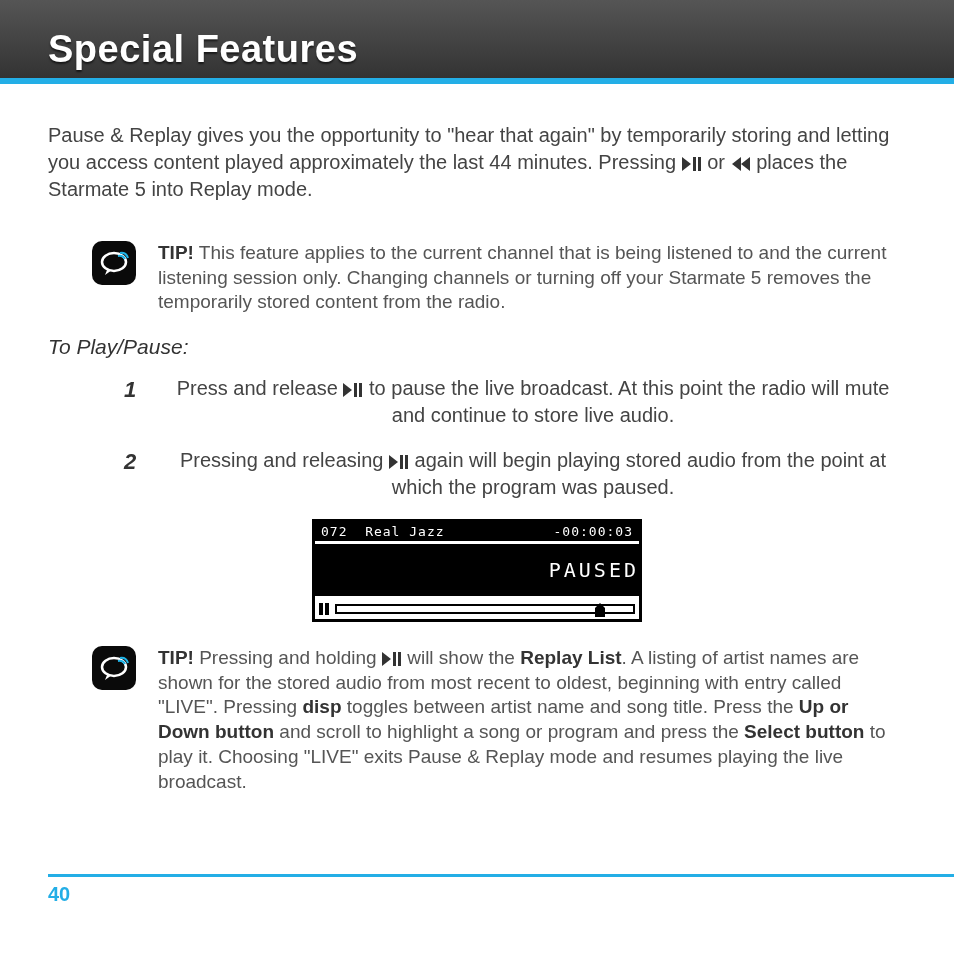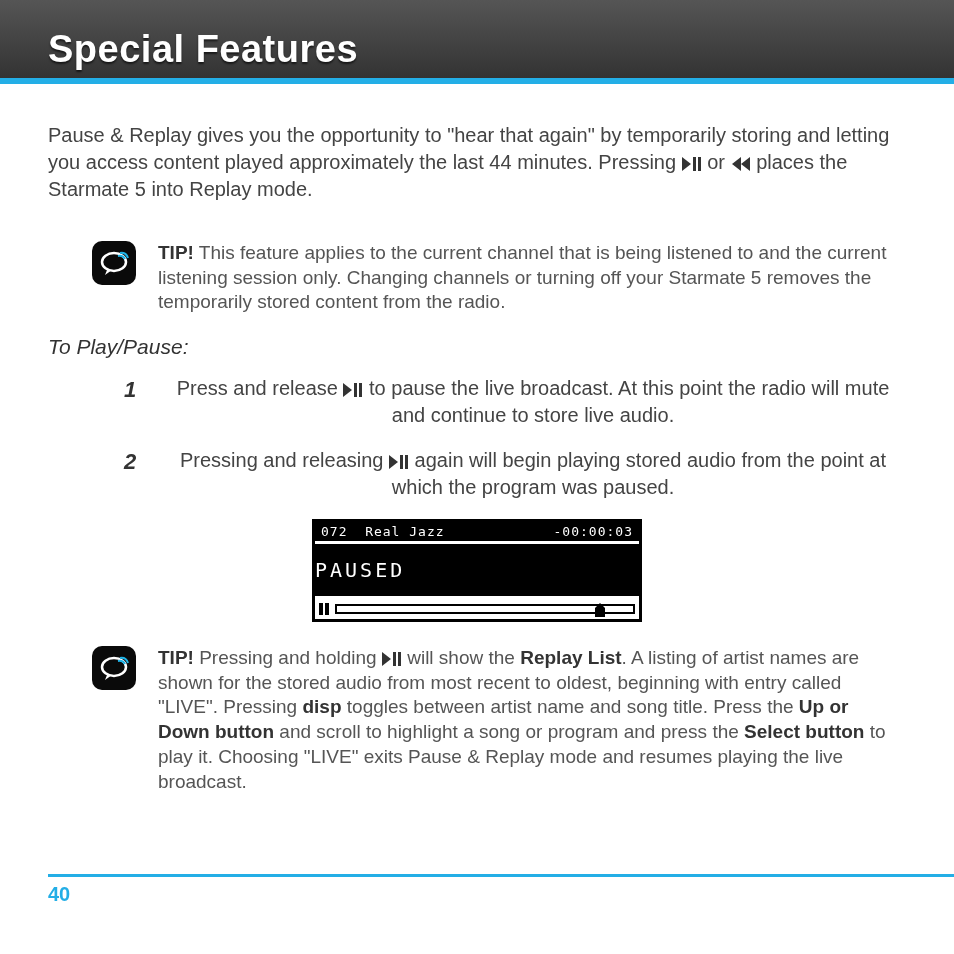--- a/index.html
+++ b/index.html
@@ -110,21 +110,21 @@
     color: #fff;
     font-size: 13px;
     padding: 2px 6px;
     display: flex;
     justify-content: space-between;
     letter-spacing: 1px;
   }
   .lcd-mid {
     background: #000;
     color: #fff;
-    text-align: left;
+    text-align: right;
     font-size: 20px;
     padding: 14px 0;
     letter-spacing: 3px;
     border-top: 3px solid #fff;
     border-bottom: 3px solid #fff;
   }
   .lcd-bot {
     height: 20px;
     display: flex;
     align-items: center;

